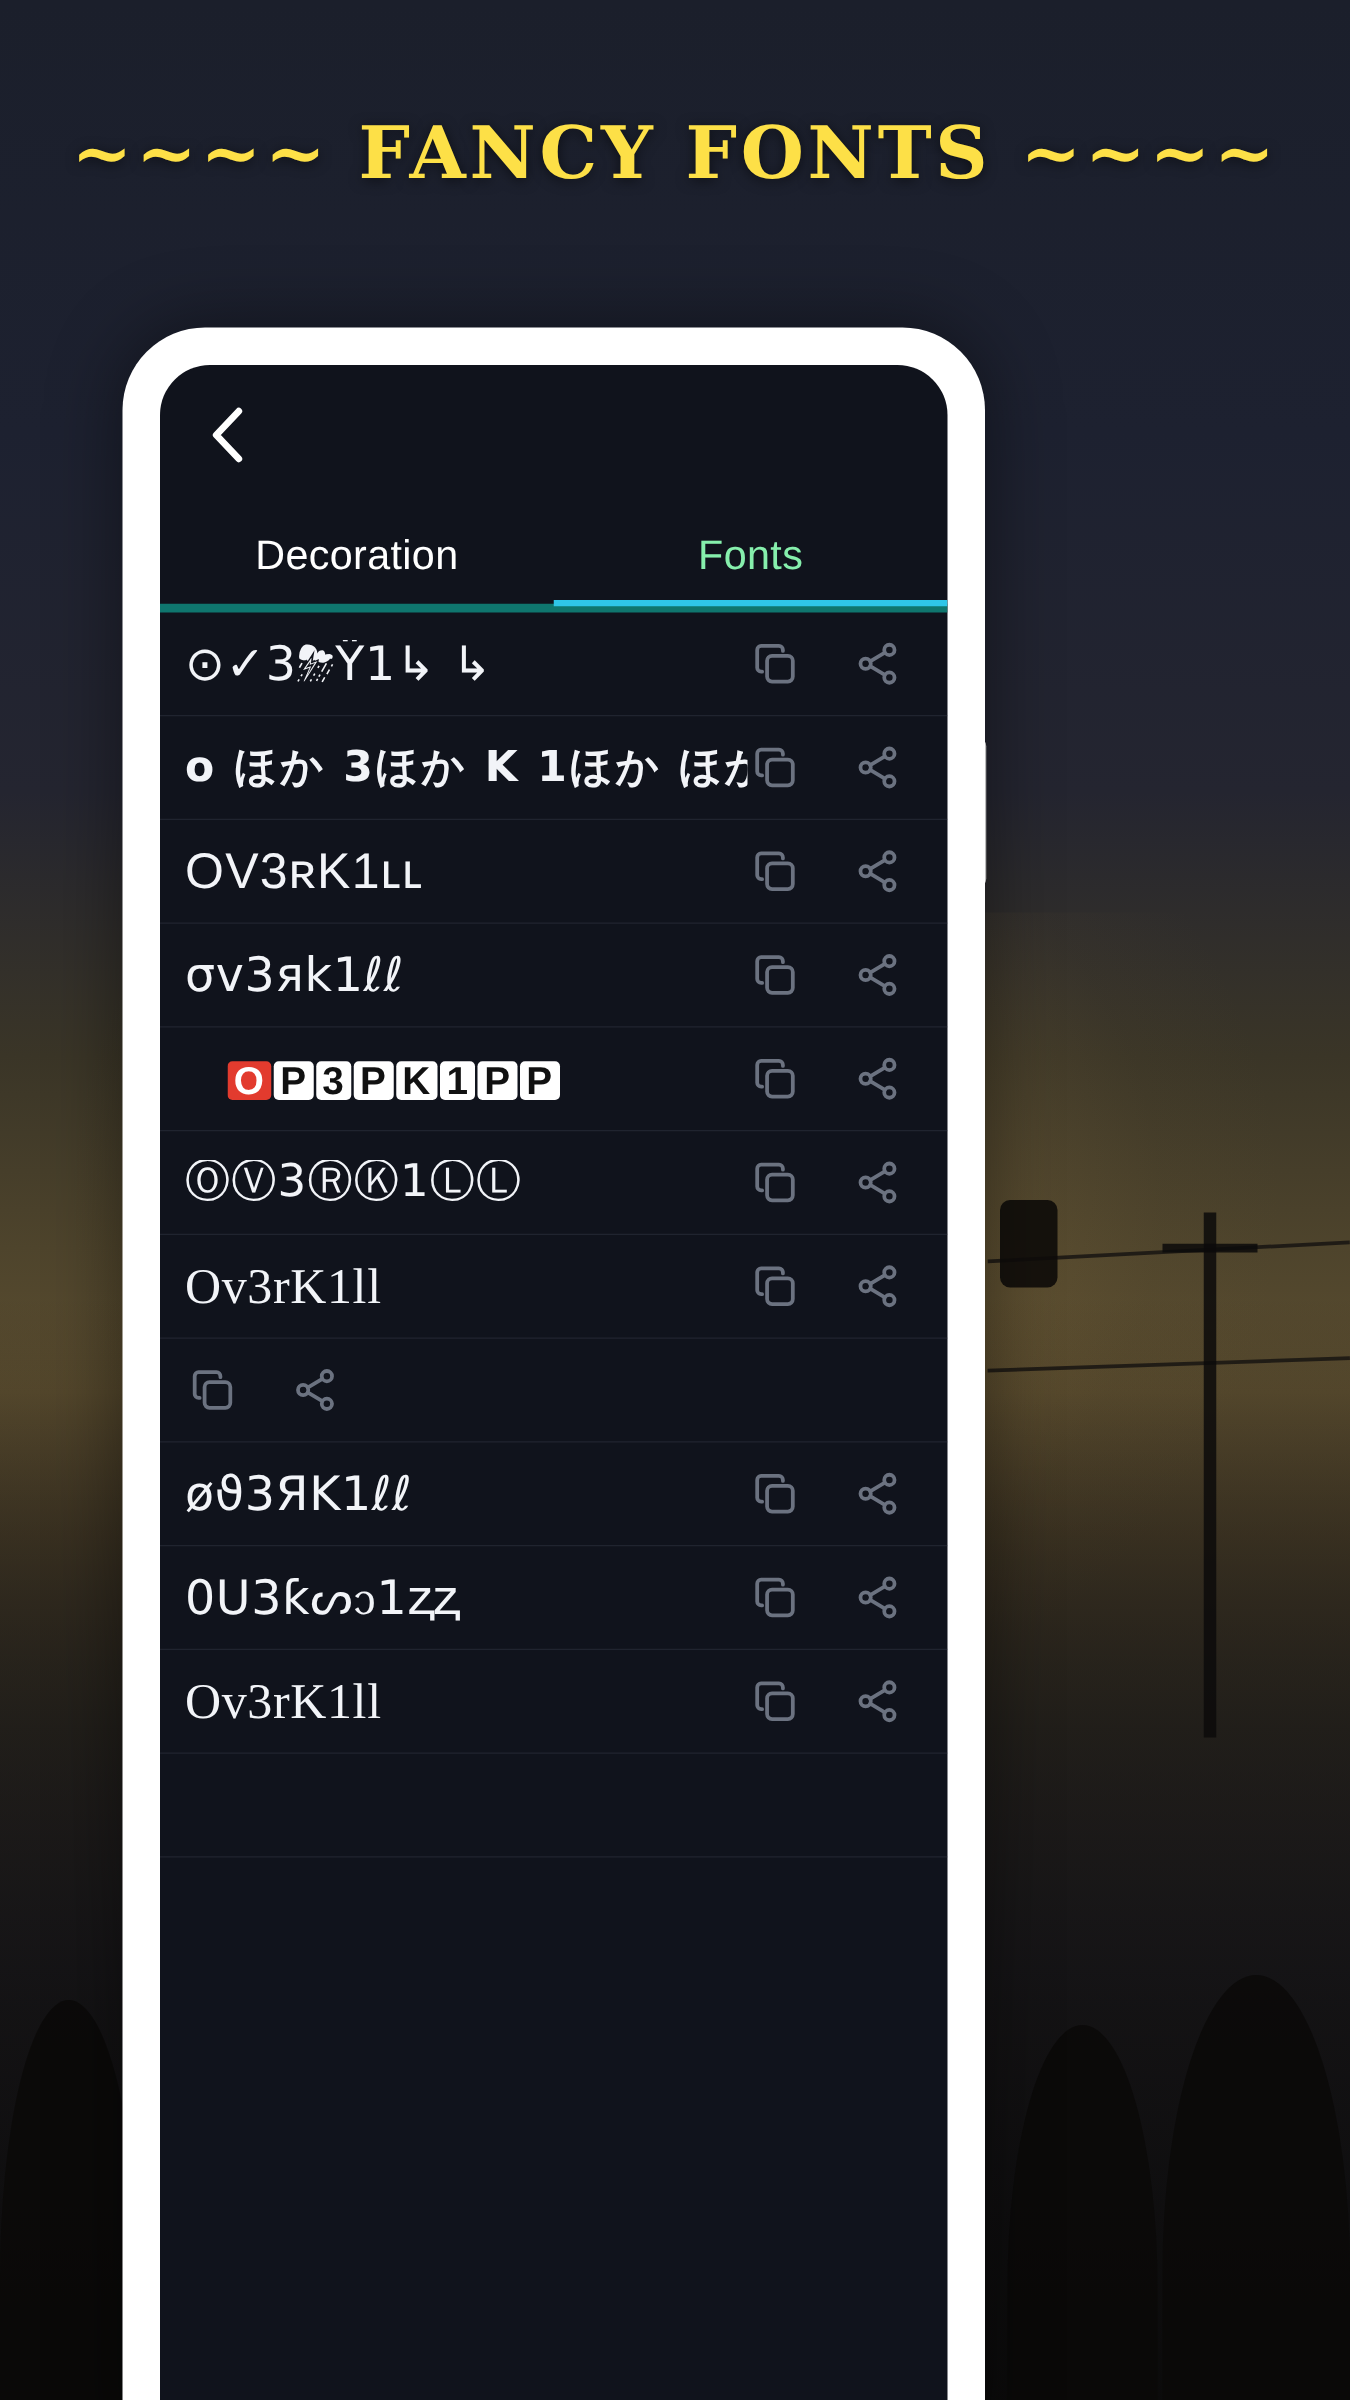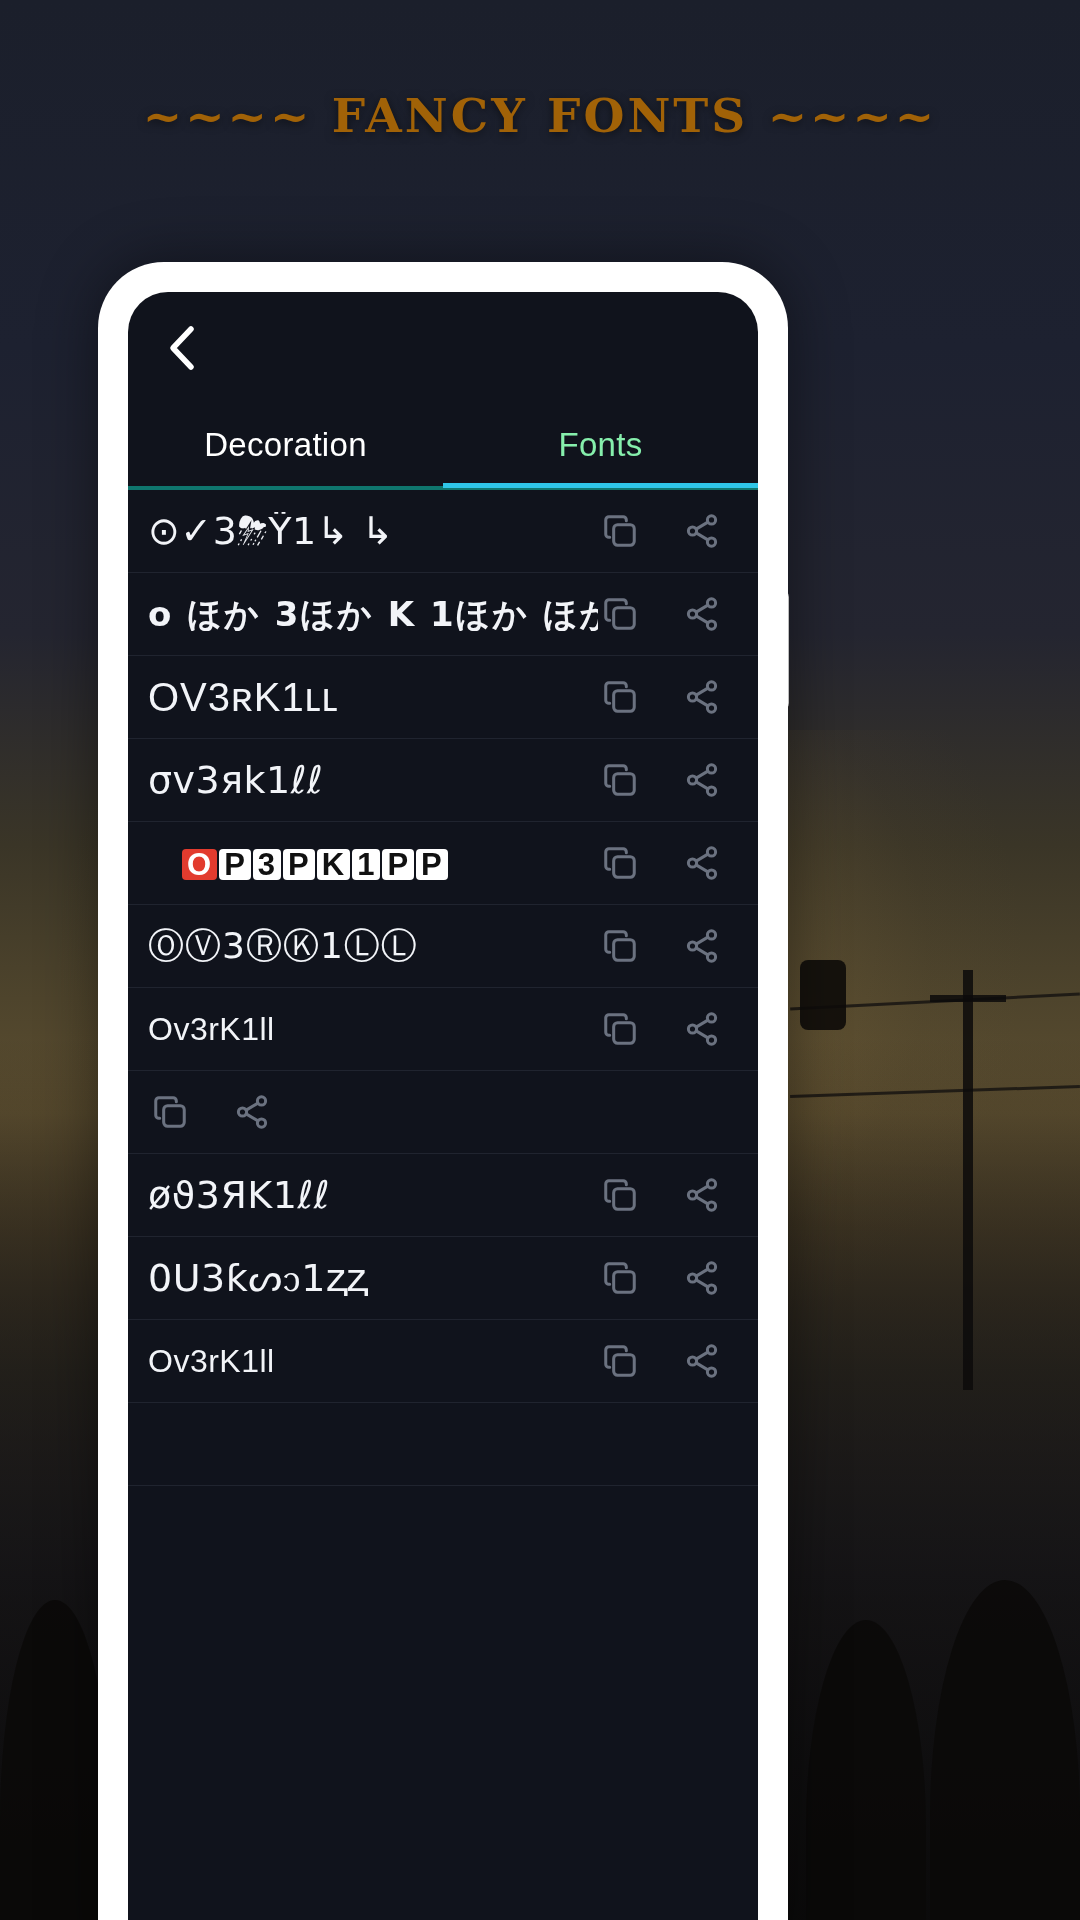--- a/index.html
+++ b/index.html
@@ -57,23 +57,23 @@
 
   
   #title-wrap {
     position:absolute; top:88px; left:0; right:0;
     text-align:center;
     z-index:5;
   }
   #title-text {
     font-family:"DejaVu Serif", serif;
     font-weight:700;
-    font-size:47px;
+    font-size:58px;
     letter-spacing:3px;
-    color:#a16207;
+    color:#fde047;
     text-shadow:0 2px 10px rgba(0,0,0,0.55);
     white-space:pre;
   }
 
   
   #phone-frame {
     position:absolute;
     left:98px; top:262px;
     width:690px; height:1700px;
     background:#ffffff;
@@ -108,21 +108,21 @@
     width:44px; height:44px;
     display:flex; align-items:center; justify-content:center;
     cursor:pointer;
   }
   #back-icon svg { display:block; }
 
   
   #tab-bar {
     display:flex;
     height:86px;
-    border-bottom:4px solid #0f766e;
+    border-bottom:7px solid #0f766e;
     position:relative;
   }
   .tab {
     flex:1;
     display:flex; align-items:center; justify-content:center;
     font-size:33px;
     letter-spacing:0.3px;
     cursor:pointer;
     position:relative;
   }
@@ -171,21 +171,21 @@
   }
   .act-icon svg { display:block; }
 
   
   .s-emoji   { font-family:"DejaVu Sans", sans-serif; font-size:38px; }
   .s-kana    { font-family:"DejaVu Sans", sans-serif; font-size:34px; font-weight:700; letter-spacing:2px; }
   .s-caps    { font-family:"Liberation Sans", sans-serif; font-size:40px; font-weight:400; letter-spacing:1px; }
   .s-script  { font-family:"DejaVu Sans", sans-serif; font-size:38px; }
   .s-squared { font-family:Liberation Sans, sans-serif; font-size:36px; letter-spacing:1px;margin-left:34px; }
   .s-circled { font-family:"DejaVu Sans", sans-serif; font-size:36px; letter-spacing:1px; }
-  .s-plain   { font-family:Liberation Sans, sans-serif; font-size:32px; }
+  .s-plain   { font-family:Liberation Serif, serif; font-size:40px; }
   .s-serif   { font-family:"DejaVu Serif", serif; font-size:38px; }
   .s-slash   { font-family:"DejaVu Sans", sans-serif; font-size:38px; }
   .s-exotic  { font-family:"DejaVu Sans", sans-serif; font-size:38px; }
 
   .squared-box {
     display:inline-block;
     background:#ffffff; color:#111;
     border-radius:4px;
     padding:0 5px;
     margin-right:2px;

